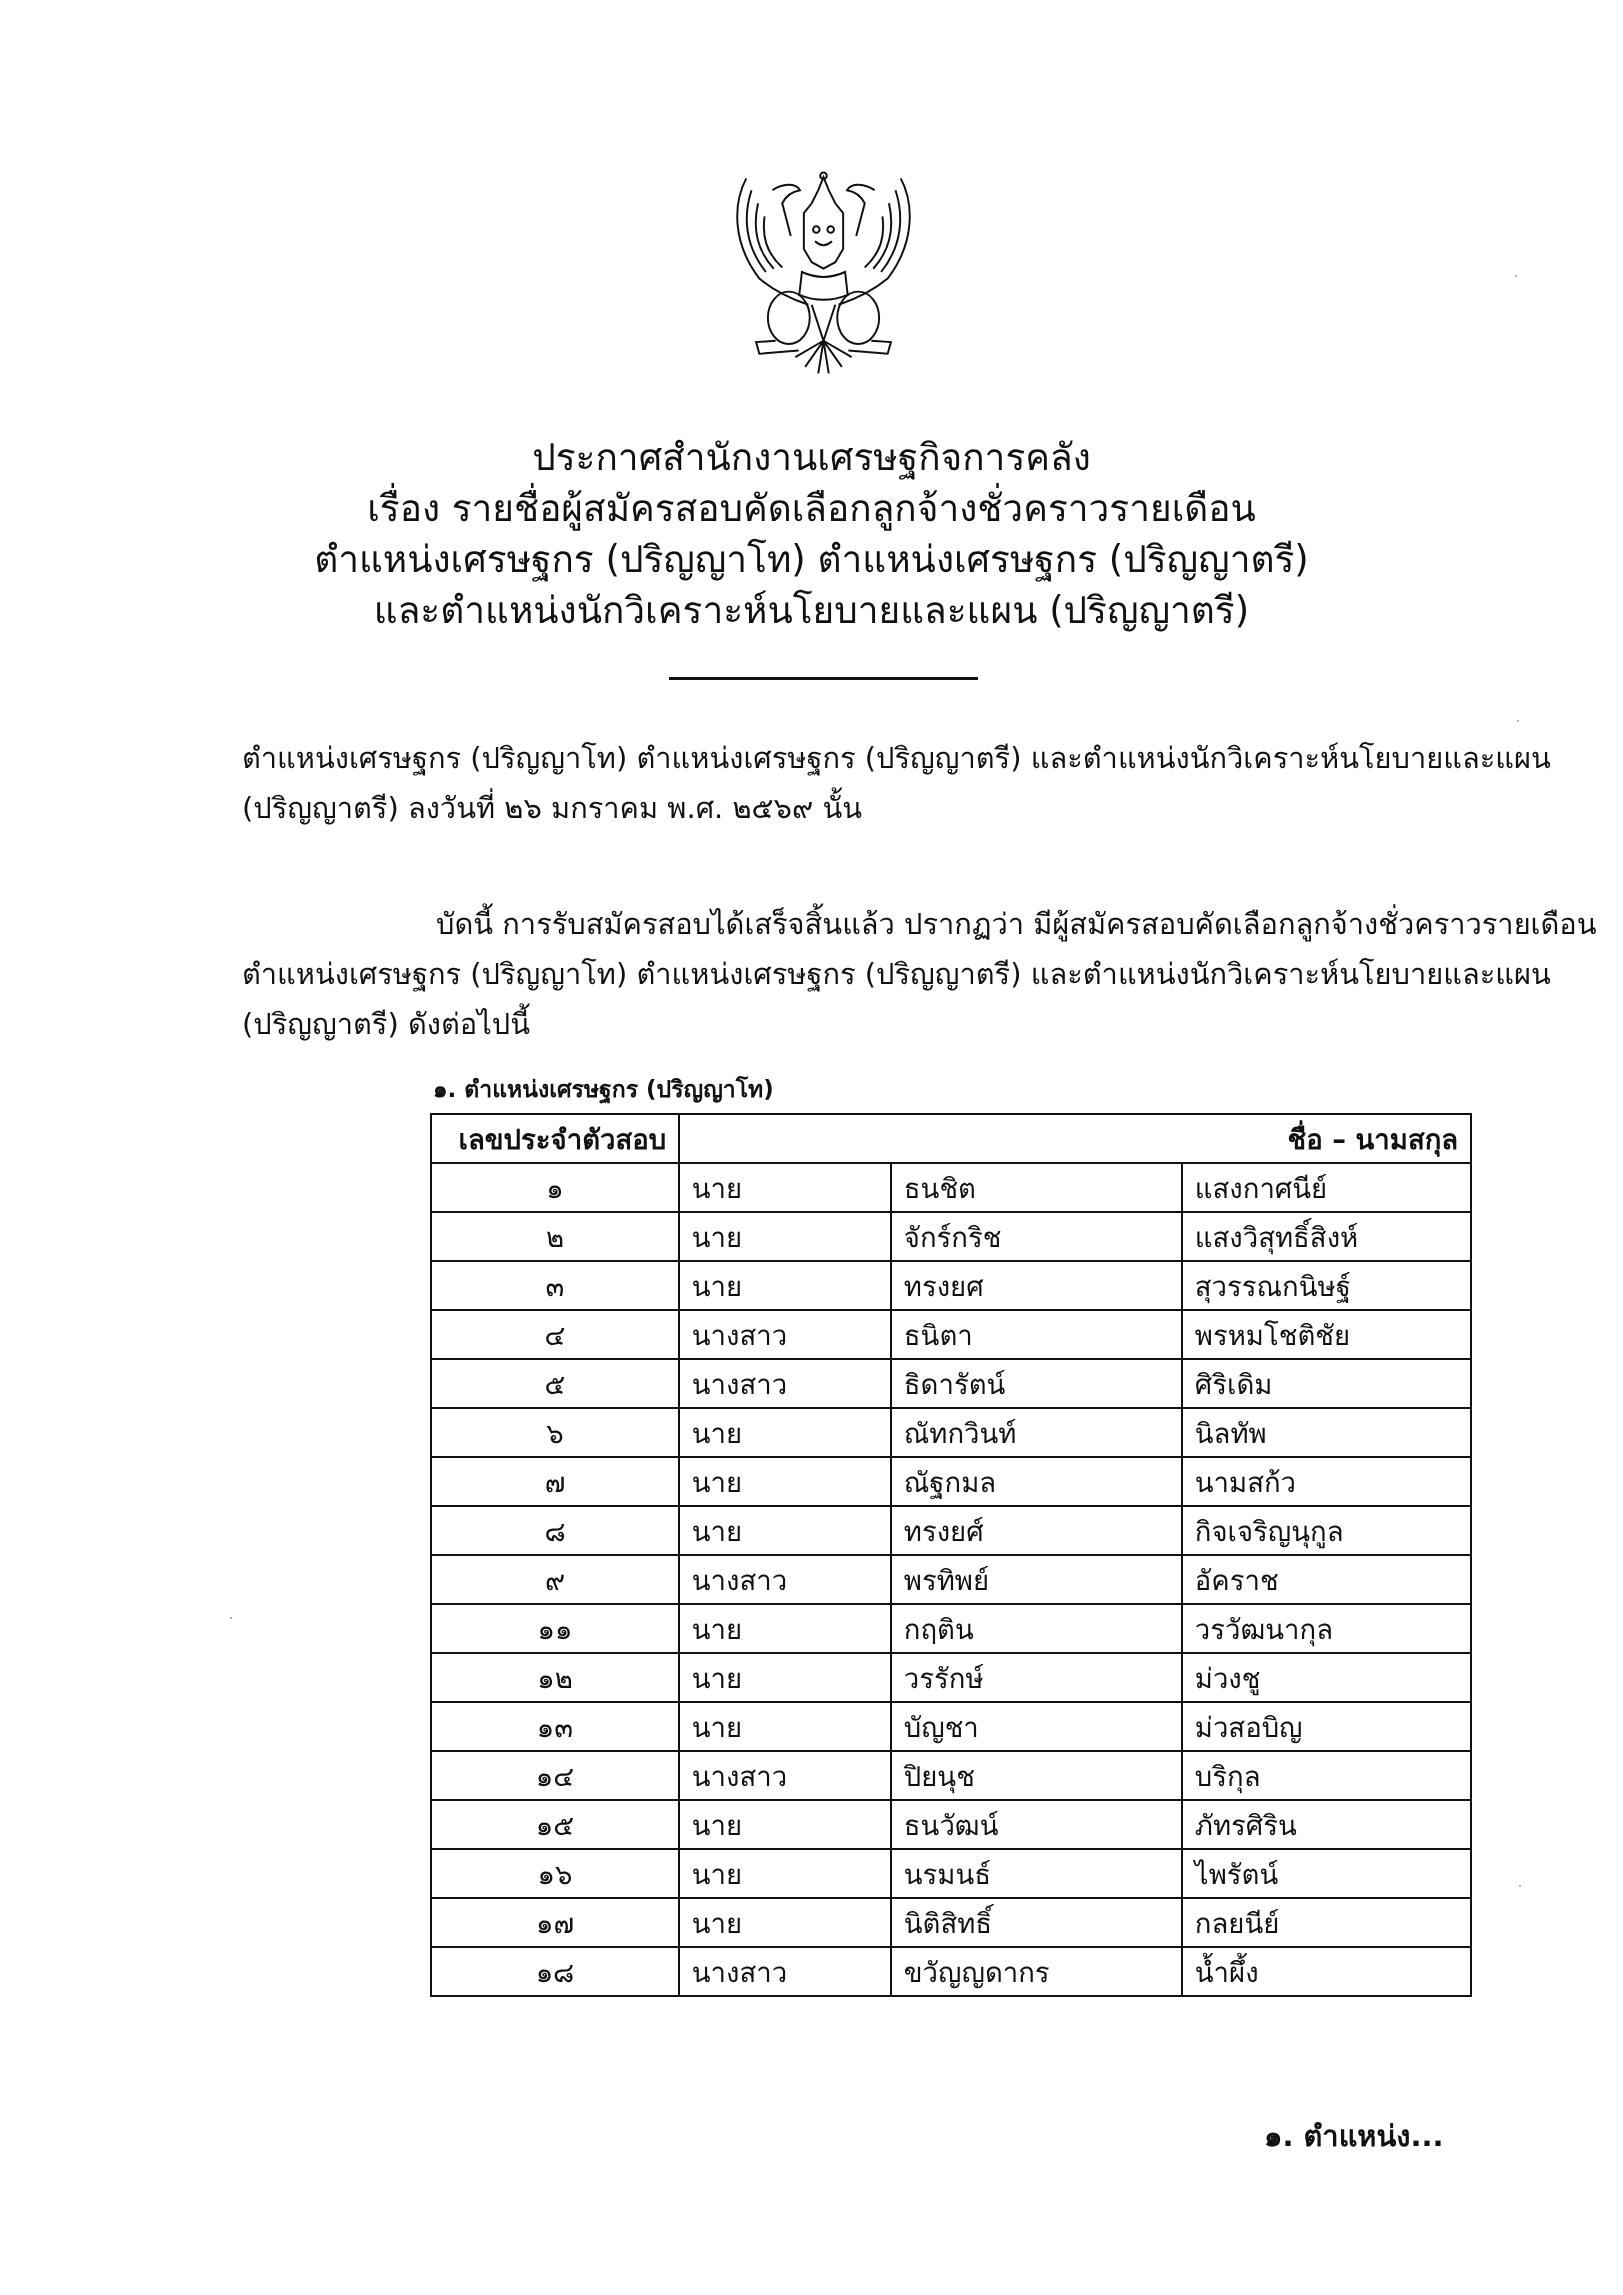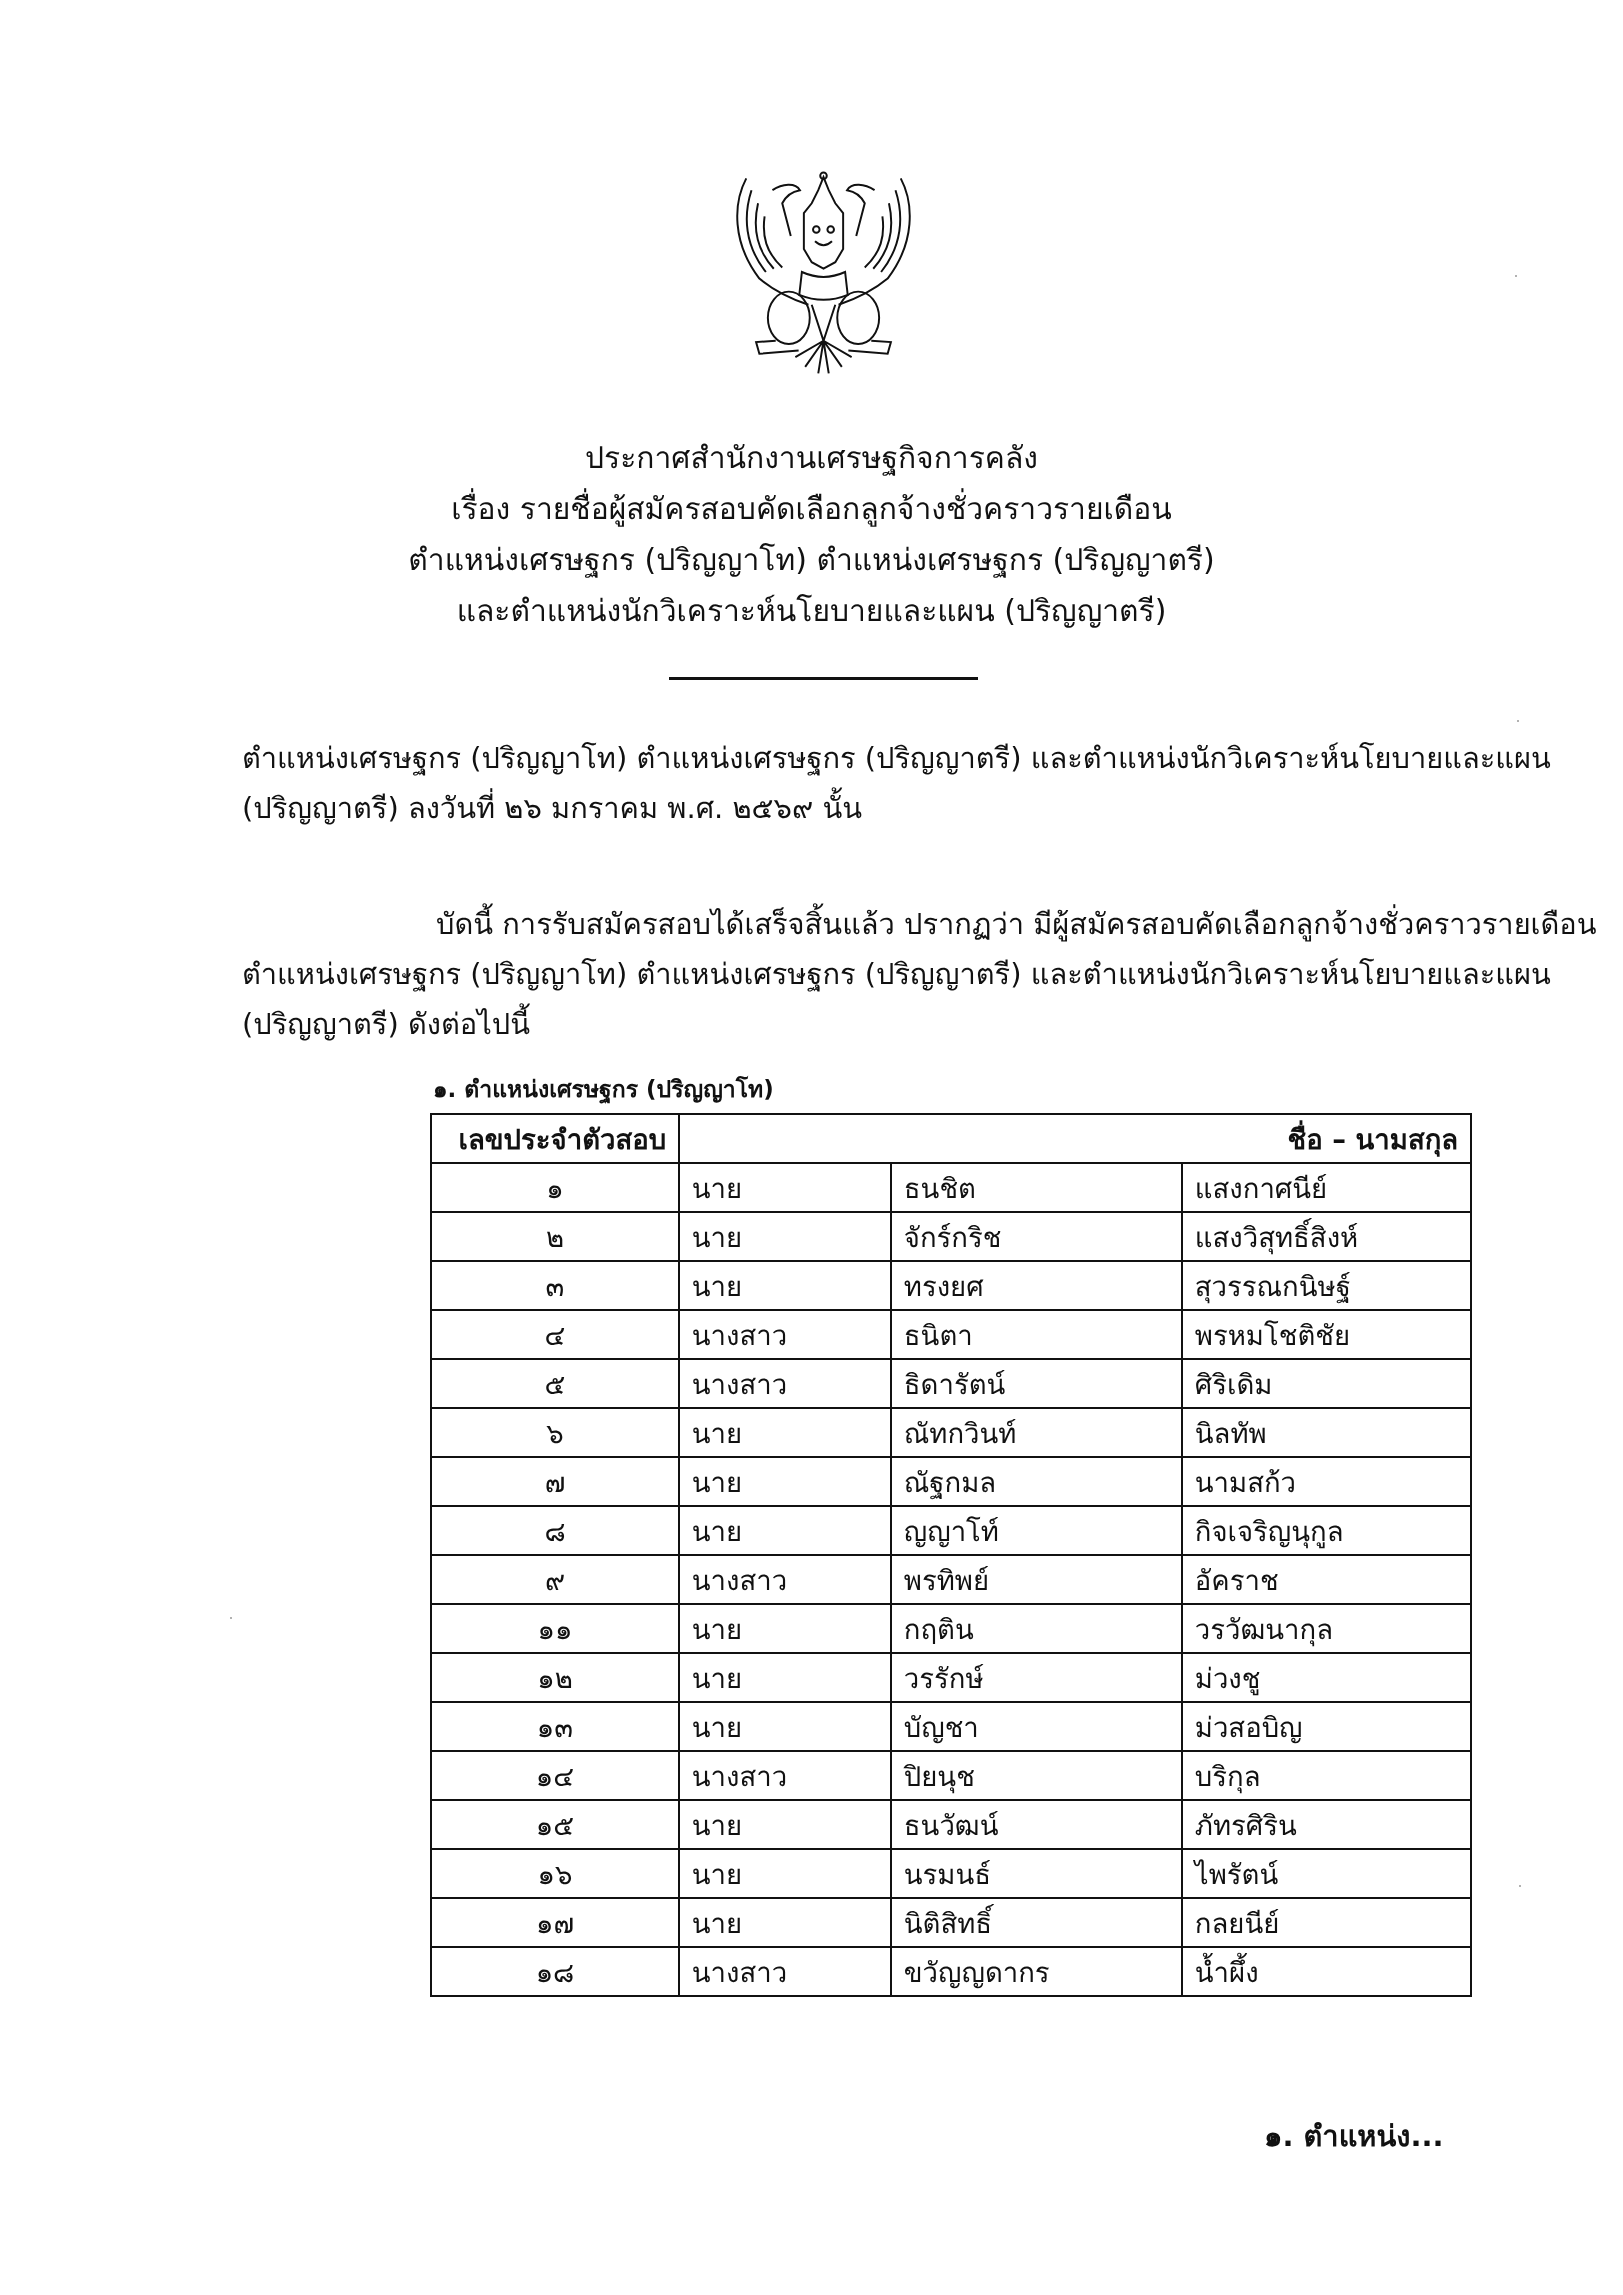--- a/index.html
+++ b/index.html
@@ -1,21 +1,21 @@
 <!DOCTYPE html>
 <html style="font-size:10.5px"><head>
 <meta charset="utf-8">
 <style>
   html, body { margin:0; padding:0; background:#ffffff; }
   body { width:1623px; height:2295px; position:relative; overflow:hidden;
          font-family:"DejaVu Sans","Liberation Sans",sans-serif; color:#111; }
   .abs { position:absolute; }
   .emblem { left:720px; top:164px; width:207px; height:216px; }
   .title-block { left:0; width:1623px; top:432px; text-align:center; }
-  .title-line { font-size:30px; line-height:51px; height:51px; white-space:nowrap; }
+  .title-line { font-size:37px; line-height:51px; height:51px; white-space:nowrap; }
   .divider { left:669px; top:677px; width:309px; height:0; border-top:3.3px solid #111; }
   .para { left:242px; width:1238px; font-size:29px; line-height:50px; text-align:justify; text-align-last:left; }
   .para .line { display:block; height:50px; white-space:nowrap; }
   .para .indent { padding-left:194px; }
   .p1 { top:733px; }
   .p2 { top:899px; }
   .section-heading { left:433px; top:1066px; font-size:23px; line-height:46px; font-weight:bold; white-space:nowrap; }
   table.list { position:absolute; left:430px; top:1113px; width:1041px; border-collapse:collapse; table-layout:fixed; }
   table.list th, table.list td { border:2px solid #111; font-size:27.5px; height:47px; padding:0 11.8px; white-space:nowrap; overflow:hidden; }
   table.list th { font-weight:bold; text-align:right; height:47px; }
@@ -134,21 +134,21 @@
       </tr>
       <tr>
         <td class="num">๗</td>
         <td class="txt">นาย</td>
         <td class="txt">ณัฐกมล</td>
         <td class="txt">นามสก้ว</td>
       </tr>
       <tr>
         <td class="num">๘</td>
         <td class="txt">นาย</td>
-        <td class="txt">ญญาโท์</td>
+        <td class="txt">ทรงยศ์</td>
         <td class="txt">กิจเจริญนุกูล</td>
       </tr>
       <tr>
         <td class="num">๙</td>
         <td class="txt">นางสาว</td>
         <td class="txt">พรทิพย์</td>
         <td class="txt">อัคราช</td>
       </tr>
       <tr>
         <td class="num">๑๑</td>

